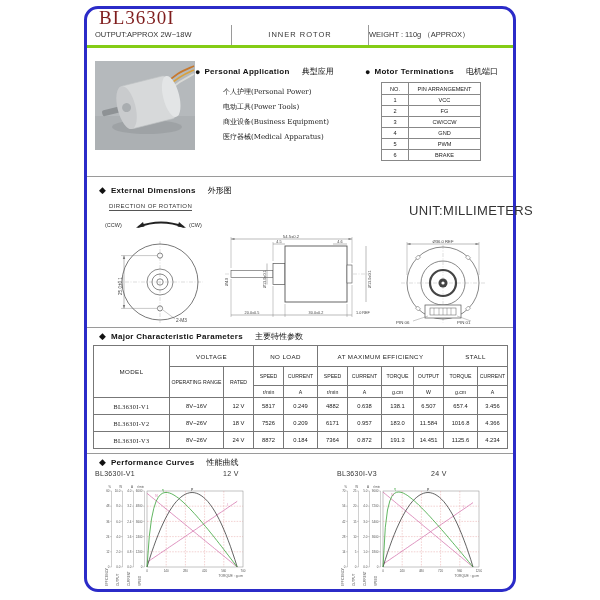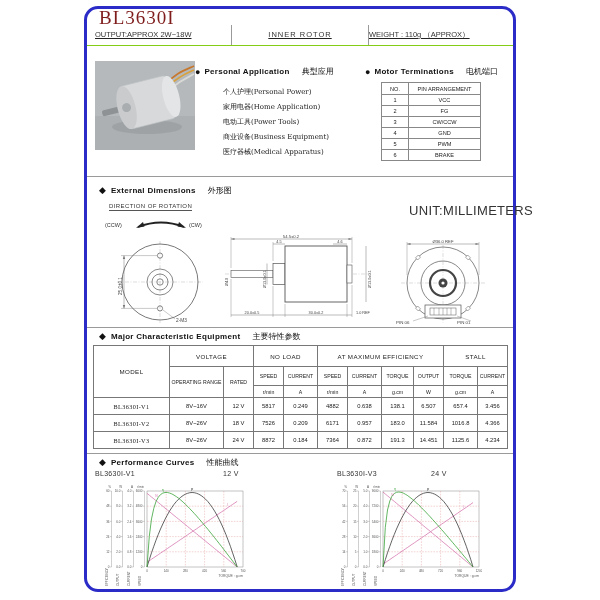--- a/index.html
+++ b/index.html
@@ -2,21 +2,21 @@
 <html><head>
 <meta charset="utf-8">
 <style>
   html,body{margin:0;padding:0;background:#fff;}
   body{width:600px;height:600px;position:relative;font-family:"Liberation Sans",sans-serif;color:#222;}
   .page{position:absolute;left:84px;top:6px;width:432px;height:586px;box-sizing:border-box;
         border:3px solid #2b2bc8;border-radius:14px;background:#fff;}
   .abs{position:absolute;}
   .title{position:absolute;left:12px;top:-2px;font-family:"Liberation Serif",serif;font-size:19px;letter-spacing:1px;color:#7f1d1d;}
   .hline{position:absolute;left:0;right:0;border-top:1px solid #9a9a9a;height:0;}
-  .hdr{position:absolute;left:0;right:0;top:16px;height:20px;display:flex;border-bottom:1px solid #84cc16;text-decoration:underline;}
+  .hdr{position:absolute;left:0;right:0;top:16px;height:20px;display:flex;border-bottom:3px solid #84cc16;}
   .hcell{font-size:7.5px;color:#333;line-height:20px;box-sizing:border-box;}
   .hc1{width:145px;padding-left:8px;border-right:1px solid #9a9a9a;}
   .hc2{width:137px;text-align:center;border-right:1px solid #9a9a9a;letter-spacing:1px;}
   .hc3{flex:1;text-align:left;}
   .photo{position:absolute;left:8px;top:52px;width:100px;height:89px;overflow:hidden;}
   .sec-h{position:absolute;font-size:8px;color:#111;white-space:nowrap;}
   .sec-h .dot{font-size:9px;margin-right:4px;vertical-align:-0.5px;}
   .sec-h .dia{font-size:9px;margin-right:5px;}
   .sec-h b{font-weight:bold;letter-spacing:0.3px;}
   .sec-h .cjk{margin-left:12px;font-weight:normal;}
@@ -67,21 +67,20 @@
         <circle cx="31" cy="42" r="4.5" fill="#a9adb0"></circle>
       </g>
     </svg>
   </div>
 
   <div class="sec-h" style="left:108px;top:57px">
     <span class="dot">●</span><b>Personal Application</b><span class="cjk">典型应用</span>
   </div>
   <div class="applist">
       <div class="app-item">个人护理(Personal Power)</div>
-      <div class="app-item">家用电器(Home Application)</div>
       <div class="app-item">电动工具(Power Tools)</div>
       <div class="app-item">商业设备(Business Equipment)</div>
       <div class="app-item">医疗器械(Medical Apparatus)</div>
     </div>
 
   <div class="sec-h" style="left:278px;top:57px">
     <span class="dot">●</span><b>Motor Terminations</b><span class="cjk">电机端口</span>
   </div>
   <table class="tterm">
     <thead>
@@ -220,21 +219,21 @@
       <line x1="30" y1="84" x2="45" y2="79" stroke="#777" stroke-width="0.4"></line>
       <line x1="88" y1="84" x2="74" y2="79" stroke="#777" stroke-width="0.4"></line>
       <text x="13" y="87" font-size="4.4" fill="#444">PIN 06</text>
       <text x="74" y="87" font-size="4.4" fill="#444">PIN 01</text>
     </svg>
   </div>
 
   <div class="hline" style="top:318px"></div>
 
   <div class="sec-h" style="left:12px;top:322px">
-    <span class="dia">◆</span><b>Major Characteristic Equipment</b><span class="cjk">主要特性参数</span>
+    <span class="dia">◆</span><b>Major Characteristic Parameters</b><span class="cjk">主要特性参数</span>
   </div>
   <table class="ptable">
     <colgroup>
       <col style="width:76px">
         <col style="width:54px">
         <col style="width:30px">
       <col style="width:30px">
         <col style="width:34px">
         <col style="width:30px">
       <col style="width:34px">

